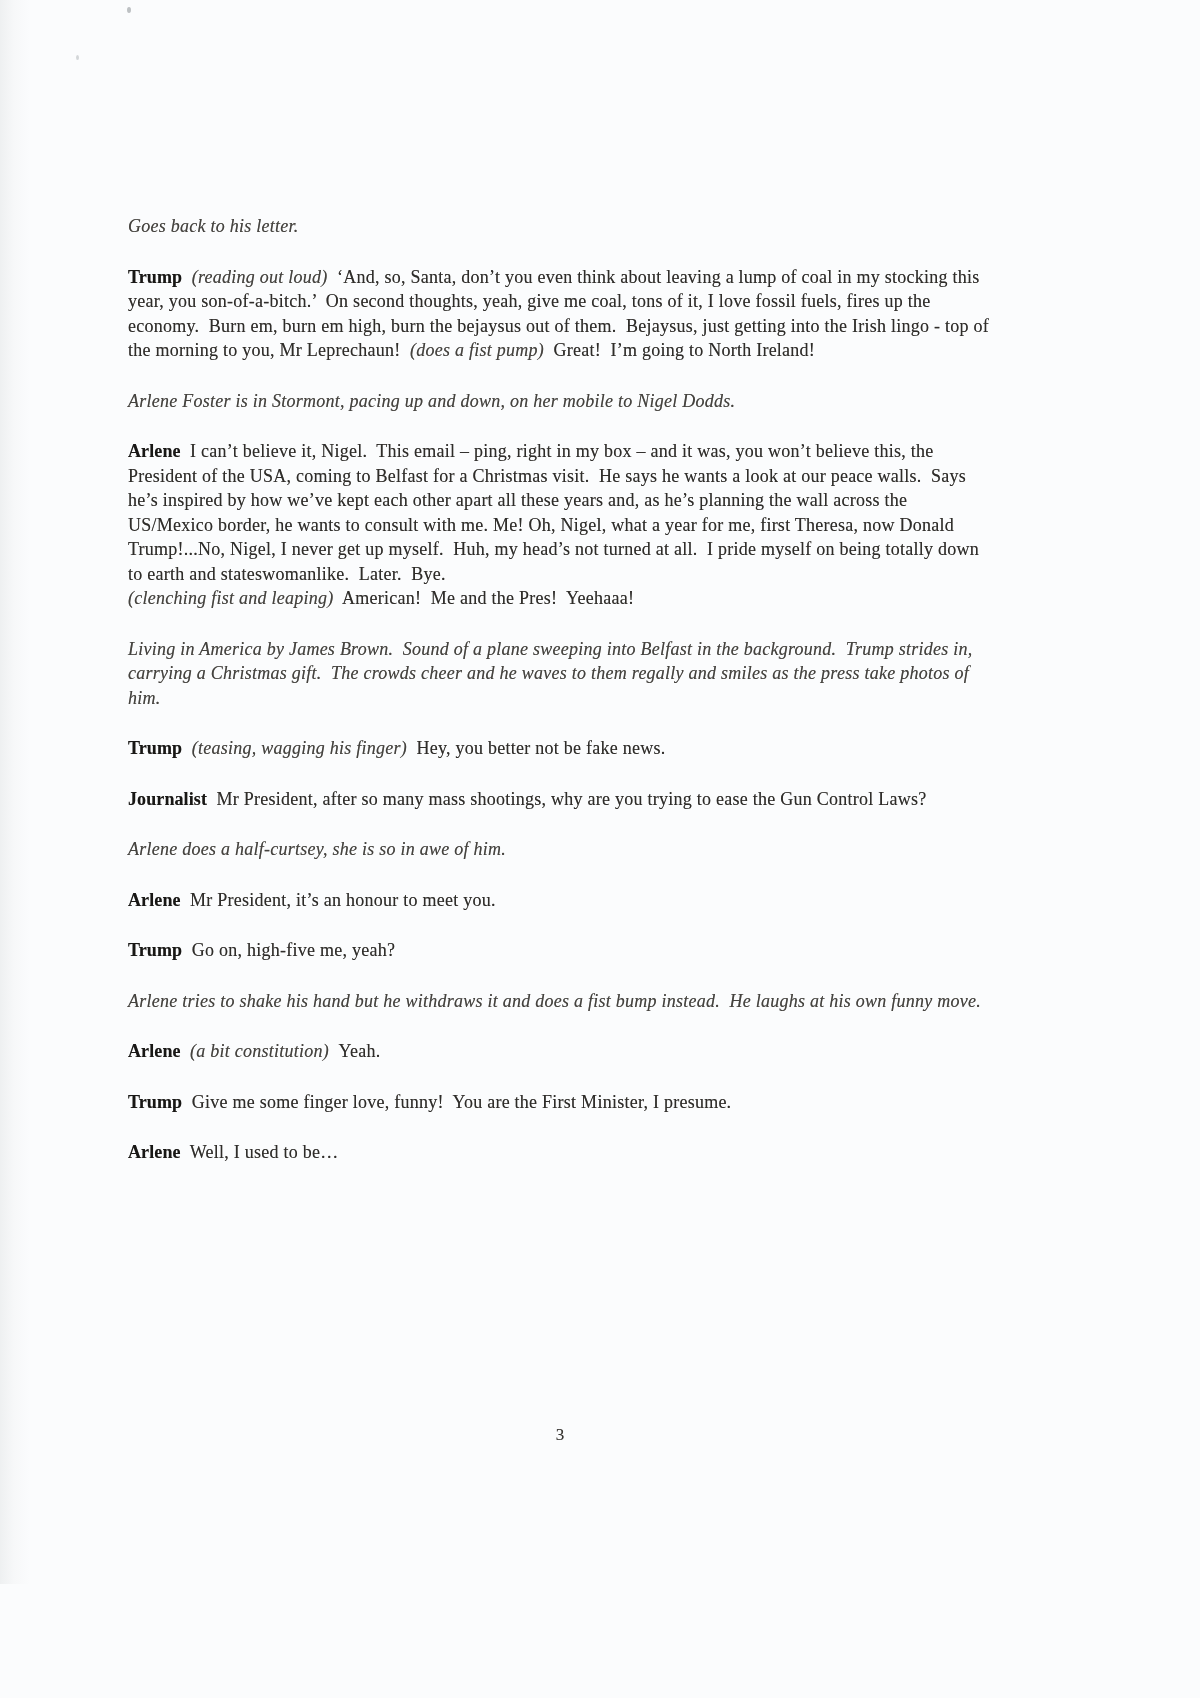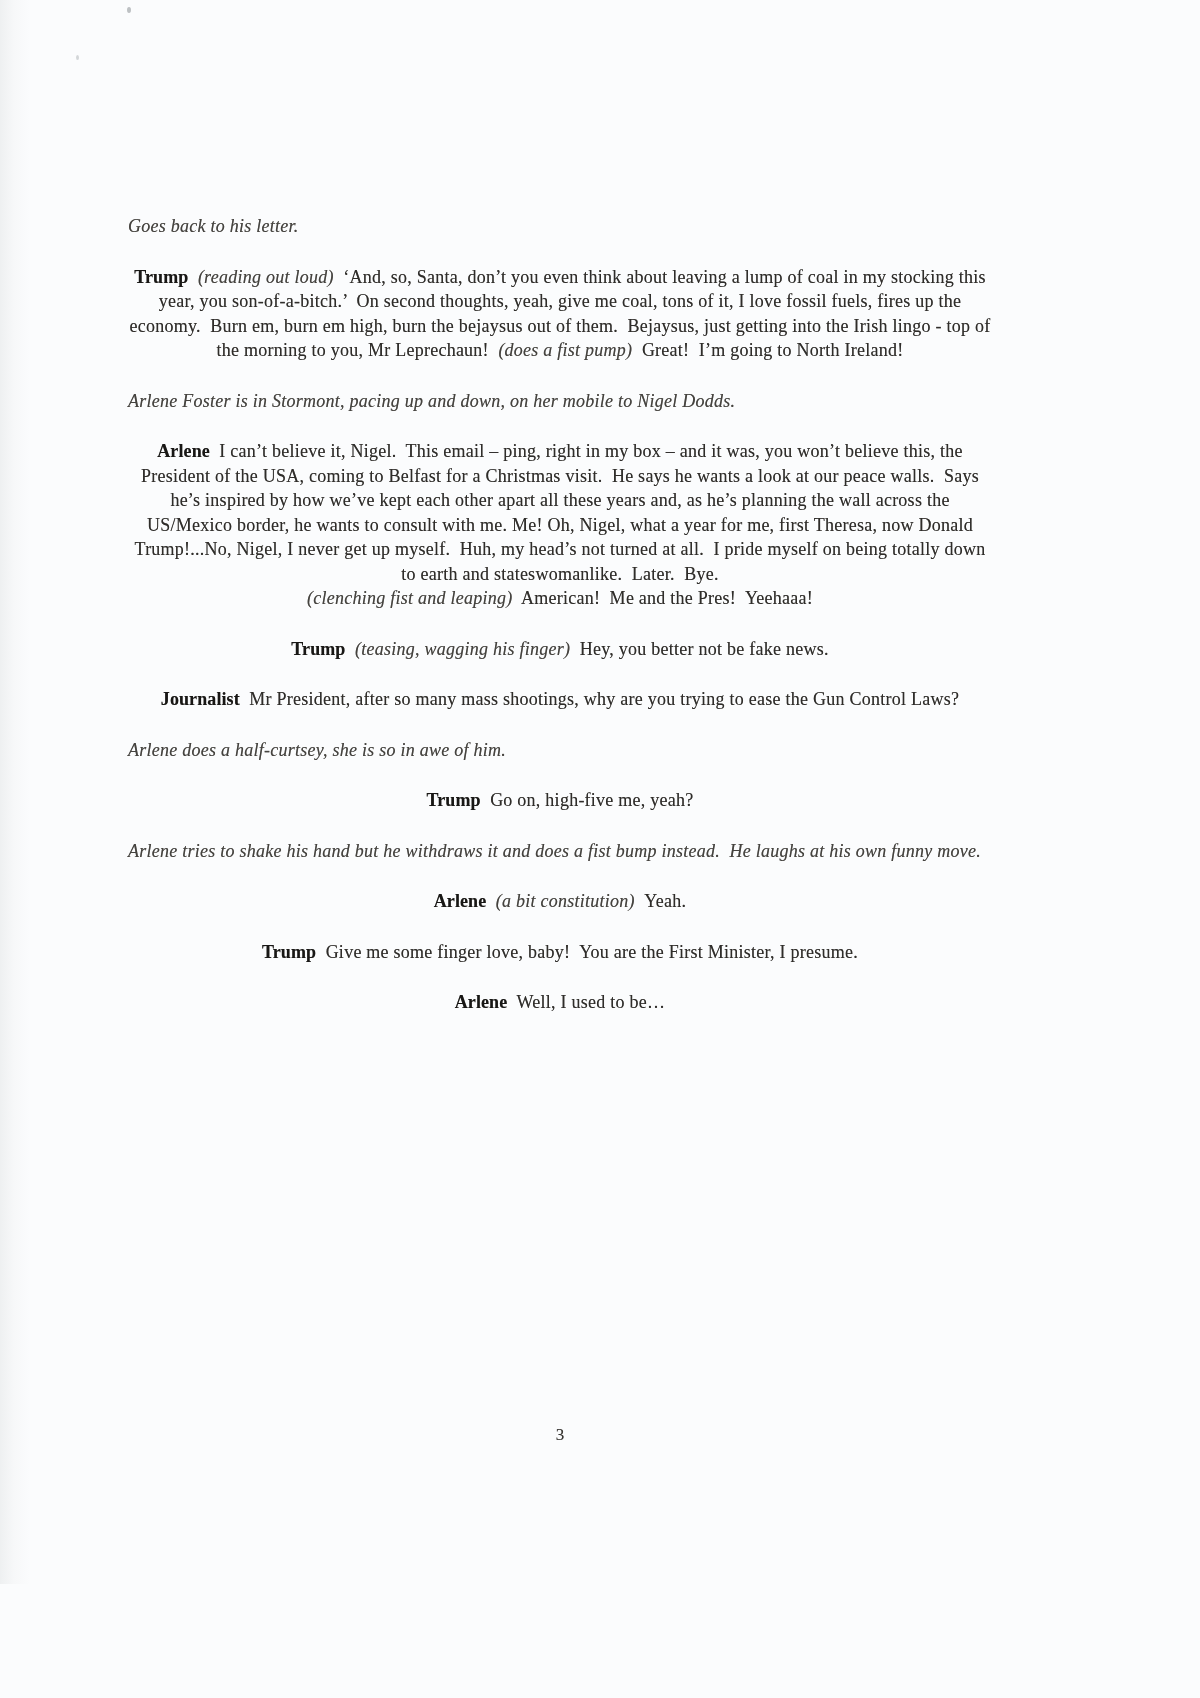--- a/index.html
+++ b/index.html
@@ -31,21 +31,20 @@
     letter-spacing: 0.25px;
     white-space: pre-wrap;
     text-shadow: 0 0 0.6px rgba(70, 68, 64, 0.55);
   }
   .stage {
     font-style: italic;
     color: #45433f;
   }
   .dialogue {
     color: #2f2d2a;
-    text-align: center;
   }
   .run-bold {
     font-weight: bold;
     color: #181715;
     letter-spacing: 0.1px;
   }
   .run-italic {
     font-style: italic;
     color: #45433f;
   }
@@ -73,24 +72,26 @@
 <div class="page">
   <span class="speck speck-1"></span>
   <span class="speck speck-2"></span>
 
   <main class="doc">
       <p class="block stage"><span class="run-italic">Goes back to his letter.</span></p>
       <p class="block dialogue"><span class="run-bold">Trump</span><span class="run-italic">  (reading out loud)  </span><span class="run-normal">‘And, so, Santa, don’t you even think about leaving a lump of coal in my stocking this year, you son-of-a-bitch.’  On second thoughts, yeah, give me coal, tons of it, I love fossil fuels, fires up the economy.  Burn em, burn em high, burn the bejaysus out of them.  Bejaysus, just getting into the Irish lingo - top of the morning to you, Mr Leprechaun!  </span><span class="run-italic">(does a fist pump)</span><span class="run-normal">  Great!  I’m going to North Ireland!</span></p>
       <p class="block stage"><span class="run-italic">Arlene Foster is in Stormont, pacing up and down, on her mobile to Nigel Dodds.</span></p>
       <p class="block dialogue"><span class="run-bold">Arlene</span><span class="run-normal">  I can’t believe it, Nigel.  This email – ping, right in my box – and it was, you won’t believe this, the President of the USA, coming to Belfast for a Christmas visit.  He says he wants a look at our peace walls.  Says he’s inspired by how we’ve kept each other apart all these years and, as he’s planning the wall across the US/Mexico border, he wants to consult with me. Me! Oh, Nigel, what a year for me, first Theresa, now Donald Trump!...No, Nigel, I never get up myself.  Huh, my head’s not turned at all.  I pride myself on being totally down to earth and stateswomanlike.  Later.  Bye.
 </span><span class="run-italic">(clenching fist and leaping)</span><span class="run-normal">  American!  Me and the Pres!  Yeehaaa!</span></p>
+      <p class="block stage"><span class="run-italic">Living in America by James Brown.  Sound of a plane sweeping into Belfast in the background.  Trump strides in, carrying a Christmas gift.  The crowds cheer and he waves to them regally and smiles as the press take photos of him.</span></p>
       <p class="block dialogue"><span class="run-bold">Trump</span><span class="run-italic">  (teasing, wagging his finger)  </span><span class="run-normal">Hey, you better not be fake news.</span></p>
       <p class="block dialogue"><span class="run-bold">Journalist</span><span class="run-normal">  Mr President, after so many mass shootings, why are you trying to ease the Gun Control Laws?</span></p>
       <p class="block stage"><span class="run-italic">Arlene does a half-curtsey, she is so in awe of him.</span></p>
+      <p class="block dialogue"><span class="run-bold">Arlene</span><span class="run-normal">  Mr President, it’s an honour to meet you.</span></p>
       <p class="block dialogue"><span class="run-bold">Trump</span><span class="run-normal">  Go on, high-five me, yeah?</span></p>
       <p class="block stage"><span class="run-italic">Arlene tries to shake his hand but he withdraws it and does a fist bump instead.  He laughs at his own funny move.</span></p>
       <p class="block dialogue"><span class="run-bold">Arlene</span><span class="run-italic">  (a bit constitution)  </span><span class="run-normal">Yeah.</span></p>
-      <p class="block dialogue"><span class="run-bold">Trump</span><span class="run-normal">  Give me some finger love, baby!  You are the First Minister, I presume.</span></p>
+      <p class="block dialogue"><span class="run-bold">Trump</span><span class="run-normal">  Give me some finger love, funny!  You are the First Minister, I presume.</span></p>
       <p class="block dialogue"><span class="run-bold">Arlene</span><span class="run-normal">  Well, I used to be…</span></p>
     </main>
 
   <div class="page-number">3</div>
 </div>
 
 </body></html>

